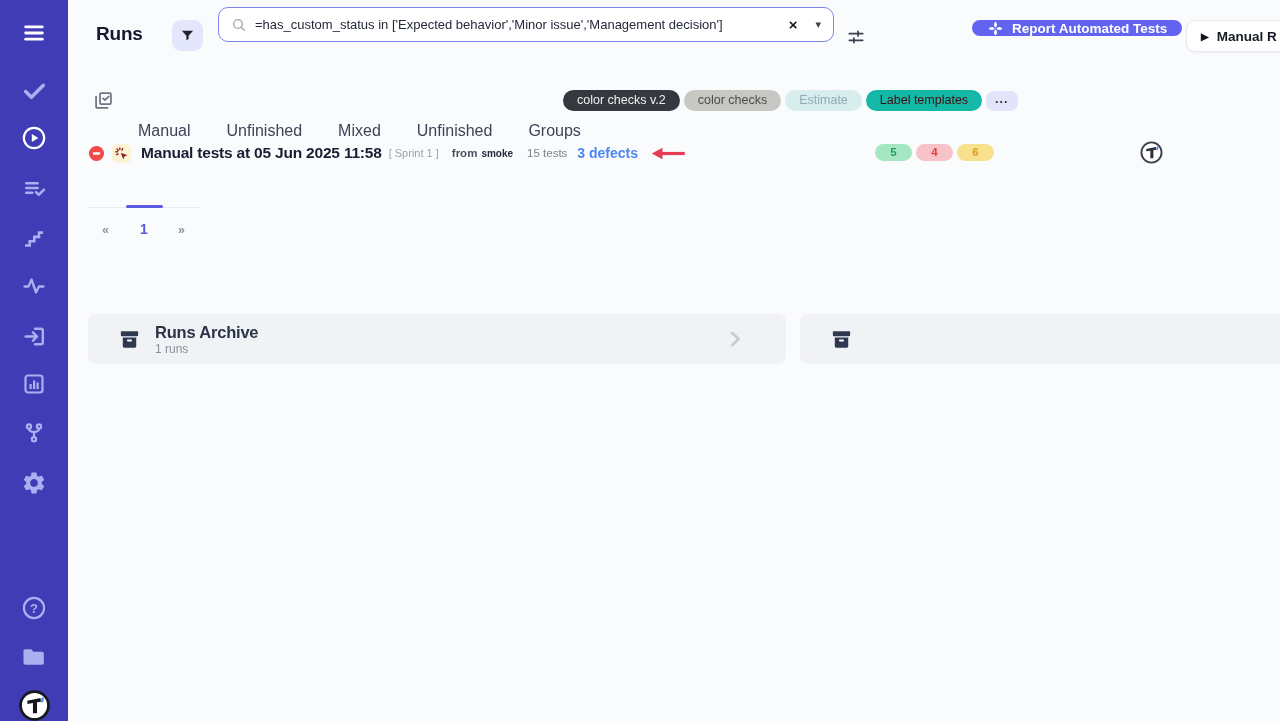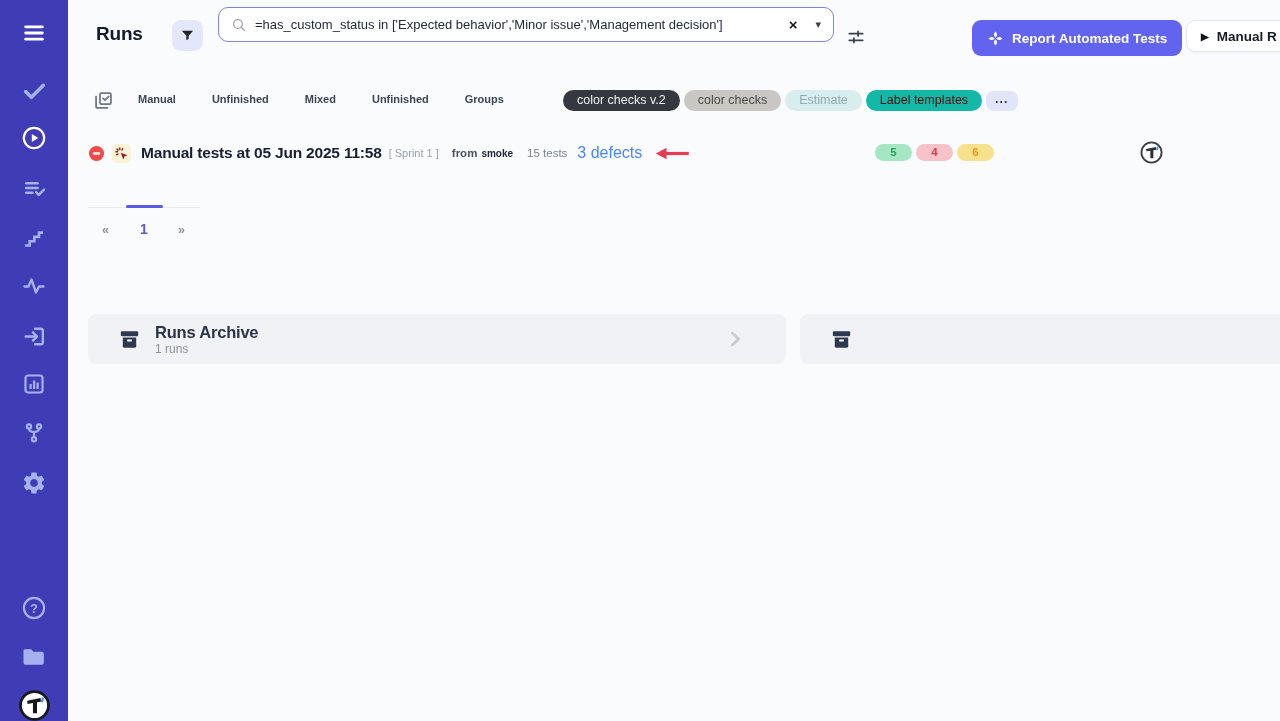--- a/index.html
+++ b/index.html
@@ -28,54 +28,54 @@
     position: absolute; left: 218px; top: 7px; width: 616px; height: 35px;
     background: #fff; border: 1.5px solid #7e83ea; border-radius: 10px;
     display: flex; align-items: center; padding: 0 12px; gap: 8px; cursor: text;
   }
   .search-text { font-size: 13px; color: #252a3a; white-space: nowrap; overflow: hidden; }
   .misspell { text-decoration: underline dotted #e05b5b 2px; text-underline-offset: 3px; }
   .search-clear { margin-left: auto; font-size: 15px; font-weight: 700; color: #16181d; cursor: pointer; line-height: 1; }
   .search-caret { font-size: 11px; color: #3c4048; cursor: pointer; margin-left: 10px; line-height: 1; }
   .sliders-btn { position: absolute; left: 844px; top: 25px; width: 24px; height: 24px; display:flex; align-items:center; justify-content:center; cursor:pointer; }
   .btn-primary {
-    position: absolute; left: 972px; top: 20px; height: 36px; padding: 0 15px;
+    position: absolute; left: 972px; top: 20px; height: 16px; padding: 0 15px;
     background: #6264f0; border: none; border-radius: 9px; color: #fff;
     font-family: "Liberation Sans", sans-serif;
     font-size: 13.5px; font-weight: 600; display: flex; align-items: center; gap: 8px; cursor: pointer; justify-content: space-between;
   }
   .btn-manual {
     position: absolute; left: 1186px; top: 20px; height: 32px; width: 130px; padding: 0 14px;
     background: #fff; border: 1px solid #e7e9ee; border-radius: 9px; color: #171b26;
     font-family: "Liberation Sans", sans-serif;
     font-size: 13.5px; font-weight: 600; display: flex; align-items: center; gap: 8px; cursor: pointer;
     box-shadow: 0 1px 2px rgba(20,24,40,.05); white-space: nowrap; overflow: hidden;
   }
   .btn-manual .play-glyph { font-size: 10px; color: #14171f; }
 
   
   .selectall-btn { position: absolute; left: 93px; top: 90px; cursor: pointer; }
   .tabs { position: absolute; left: 138px; top: 93px; display: flex; gap: 36px; }
-  .tab { font-size: 11px; font-weight: 700; color: #3d4456; cursor: pointer; white-space: nowrap; }
+  .tab { font-size: 16px; font-weight: 400; color: #3d4456; cursor: pointer; white-space: nowrap; margin-top: 29px; }
   .tags { position: absolute; left: 563px; top: 90px; display: flex; gap: 4px; align-items: flex-end; }
   .tag { height: 21px; line-height: 21px; padding: 0 14px; border-radius: 11px;
     font-size: 12.5px; font-weight: 500; cursor: pointer; white-space: nowrap; }
   .tag-more { padding: 0 9px; border-radius: 8px; font-weight: 700; letter-spacing: 1px; line-height: 17px; height: 20px; }
 
   
   .run-row { position: absolute; left: 88px; top: 138px; height: 30px; display: flex; align-items: center; }
   .st-icon { display: flex; }
   .manual-badge { margin-left: 7px; width: 19px; height: 19px; border-radius: 5px;
     background: #fcf2d6; display: flex; align-items: center; justify-content: center; }
   .run-title { margin-left: 10px; font-size: 15.5px; font-weight: 600; color: #191f33; letter-spacing: -0.2px; cursor: pointer; white-space: nowrap; }
   .run-sprint { margin-left: 7px; font-size: 11px; color: #9aa1ad; white-space: nowrap; }
   .run-from { margin-left: 13px; font-size: 11.5px; font-weight: 600; color: #4a5160; }
   .run-source { margin-left: 4px; font-size: 10px; font-weight: 700; color: #23283a; cursor: pointer; }
   .run-tests { margin-left: 14px; font-size: 11.5px; color: #7b8290; }
-  .run-defects { margin-left: 10px; font-size: 16px; color: #4b87f8; cursor: pointer; }
+  .run-defects { margin-left: 10px; font-size: 14px; color: #4b87f8; cursor: pointer; font-weight: bold; }
   .run-arrow { margin-left: 12px; display: flex; }
   .run-badges { position: absolute; left: 875px; top: 144px; display: flex; gap: 4px; }
   .cnt-pill { width: 37px; height: 17px; border-radius: 9px; font-size: 11.5px; font-weight: 700;
     text-align: center; line-height: 17px; cursor: default; }
   .run-avatar { position: absolute; left: 1140px; top: 141px; width: 23px; height: 23px;
     border-radius: 50%; display: flex; align-items: center; justify-content: center; }
 
   
   .pg-divider { position: absolute; left: 88px; top: 207px; width: 112px; height: 1px; background: #e9ebef; }
   .pg-active { position: absolute; left: 126px; top: 205px; width: 37px; height: 3px; background: #5a5be0; border-radius: 2px; }

